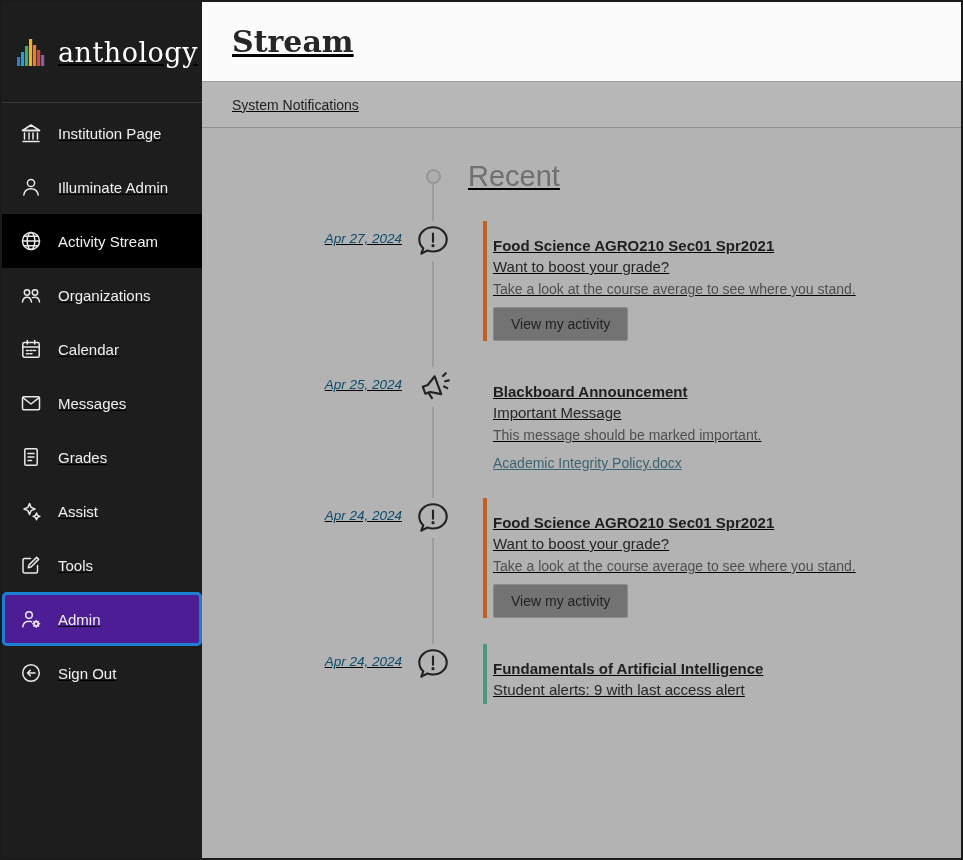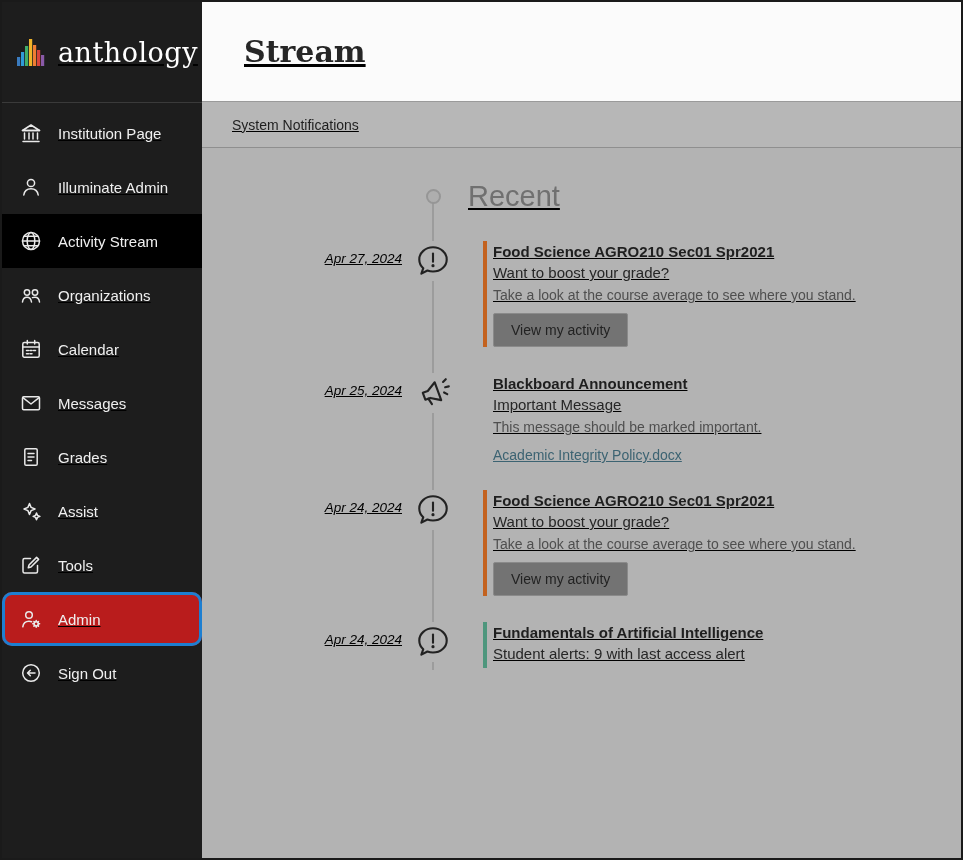--- a/index.html
+++ b/index.html
@@ -12,43 +12,43 @@
   
   .sidebar{width:200px;min-width:200px;background:#1d1d1d;display:flex;flex-direction:column;}
   .logo-area{height:101px;display:flex;align-items:center;padding-left:13px;border-bottom:1px solid #3a3a3a;cursor:pointer;}
   .logo-area svg{margin-right:9px;flex:none;}
   .logo-text{font-family:"DejaVu Serif", serif;font-size:27px;color:#ffffff;letter-spacing:.5px;}
   .menu{display:flex;flex-direction:column;padding-top:3px;}
   .menu-item{height:54px;display:flex;align-items:center;gap:15px;padding-left:17px;color:#f0f0f0;
     font-size:15px;cursor:pointer;position:relative;}
   .menu-item svg{flex:none;}
   .menu-item.active{background:#000000;}
-  .menu-item.focused{background:#b91c1c;outline:3px solid #1d7fd1;outline-offset:-3px;border-radius:10px;}
+  .menu-item.focused{background:#4c1d95;outline:3px solid #1d7fd1;outline-offset:-3px;border-radius:5px;}
   .mi-label{white-space:nowrap;}
   .sicon{stroke:#e9e9e9;fill:none;stroke-width:1.5;stroke-linecap:round;stroke-linejoin:round;}
   
   .main{flex:1;display:flex;flex-direction:column;min-width:0;}
-  .page-header{height:100px;background:#fbfbfb;border-bottom:1px solid #9a9a9a;display:flex;align-items:center;padding-left:42px;}
+  .page-header{height:80px;background:#fbfbfb;border-bottom:1px solid #9a9a9a;display:flex;align-items:center;padding-left:30px;}
   .page-header h1{margin:0;font-family:"DejaVu Serif", serif;font-size:30px;font-weight:600;color:#262626;}
   .subnav{height:46px;display:flex;align-items:center;padding-left:30px;border-bottom:1px solid #8f8f8f;background:#b7b7b7;}
   .subnav span{font-size:14px;color:#1f1f1f;cursor:pointer;}
   .content{flex:1;position:relative;padding-top:32px;overflow:hidden;background:#b3b3b3;}
   .timeline-line{position:absolute;left:230px;top:50px;height:472px;width:2px;background:#9c9c9c;}
   .t-row{display:grid;grid-template-columns:200px 62px 1fr;position:relative;}
   .recent-row{align-items:center;margin-bottom:28px;}
   .dot-cell,.icon-cell{display:flex;justify-content:center;}
   .timeline-dot{width:15px;height:15px;border-radius:50%;border:2px solid #969696;background:#aeaeae;}
   .recent-row h2{margin:0 0 0 4px;font-size:29px;font-weight:400;color:#707070;}
   .stream-item{margin-bottom:26px;align-items:start;}
-  .date{font-size:13.5px;font-style:italic;color:#000000;text-align:right;padding-top:10px;white-space:nowrap;}
+  .date{font-size:13.5px;font-style:italic;color:#0c4a6e;text-align:right;padding-top:10px;white-space:nowrap;}
   .icon-cell{align-items:flex-start;}
   .icon-badge{width:40px;height:40px;display:flex;align-items:center;justify-content:center;background:#b3b3b3;}
   .bicon{stroke:#222222;fill:none;stroke-width:2;stroke-linecap:round;stroke-linejoin:round;}
   .item-body{margin-left:19px;border-left:4px solid transparent;padding-left:6px;}
-  .item-body h3{margin:2px 0 4px 0;font-size:15px;font-weight:700;color:#1f1f1f;}
+  .item-body h3{margin:16px 0 4px 0;font-size:15px;font-weight:700;color:#1f1f1f;}
   .item-body .sub{margin:0 0 6px 0;font-size:15px;color:#262626;}
   .item-body .desc{margin:0 0 10px 0;font-size:14px;color:#4f4f4f;}
   .activity-btn{font-family:inherit;font-size:14px;color:#222222;background:#737373;border:1px solid #8a8a8a;
     border-radius:2px;padding:8px 17px;cursor:pointer;}
   .doc-link{font-size:14px;color:#3c6372;text-decoration:underline;cursor:pointer;display:inline-block;margin-top:2px;}
 </style>
 </head>
 <body>
 
 <div class="window">

